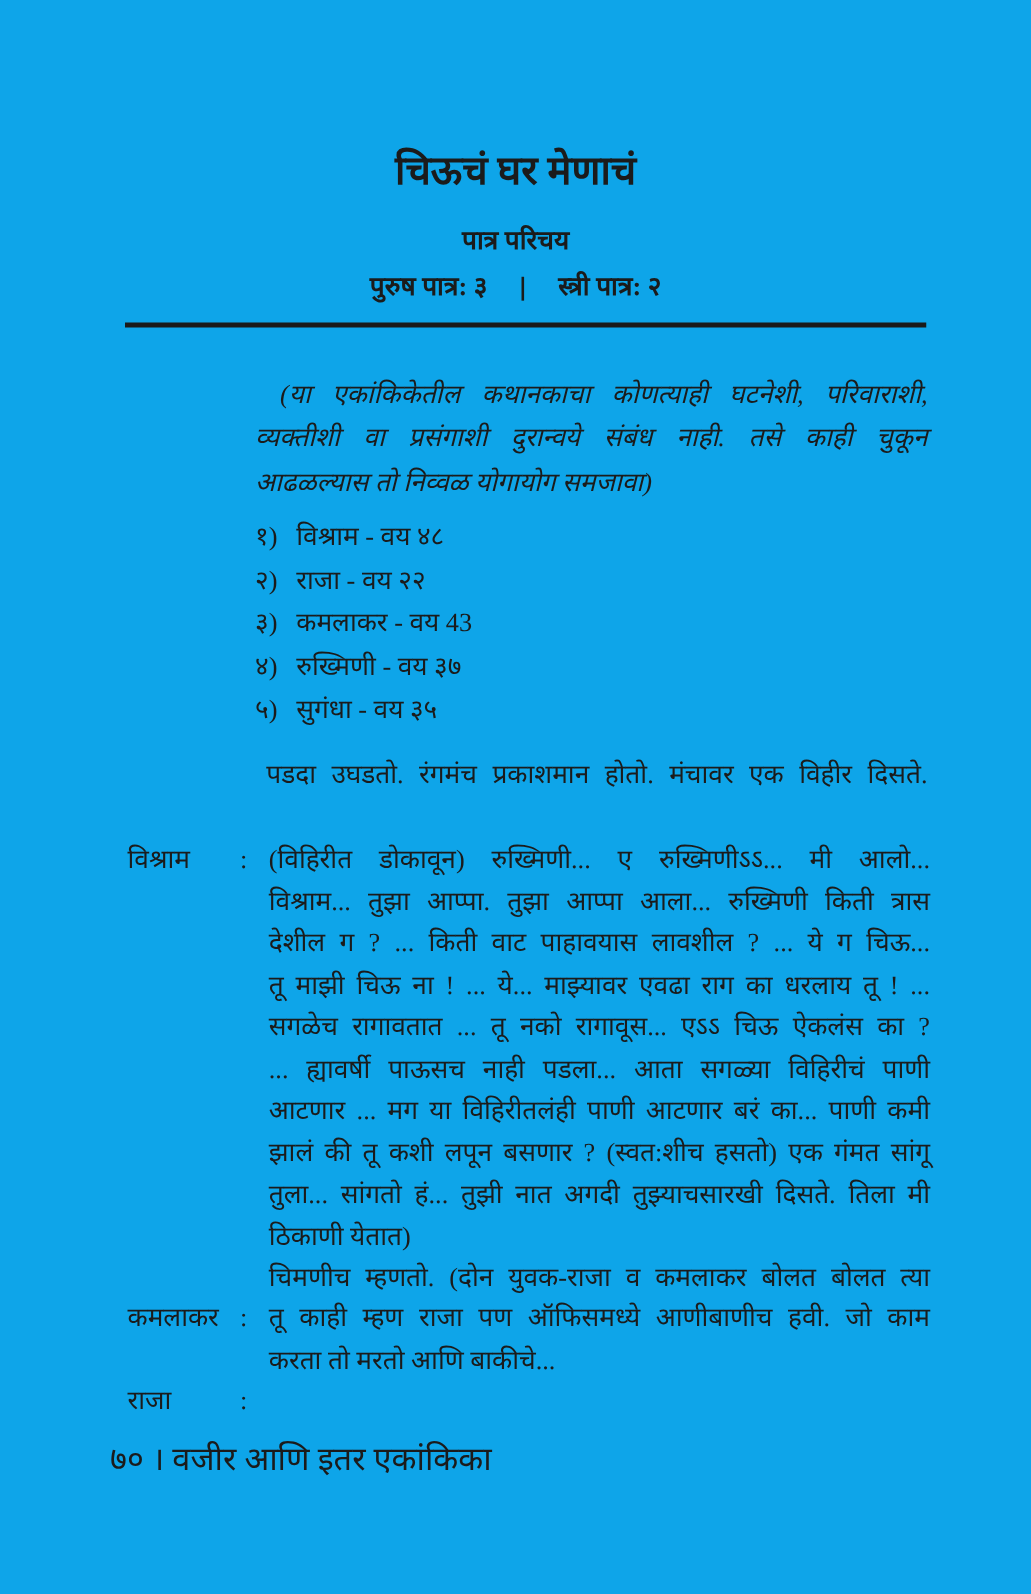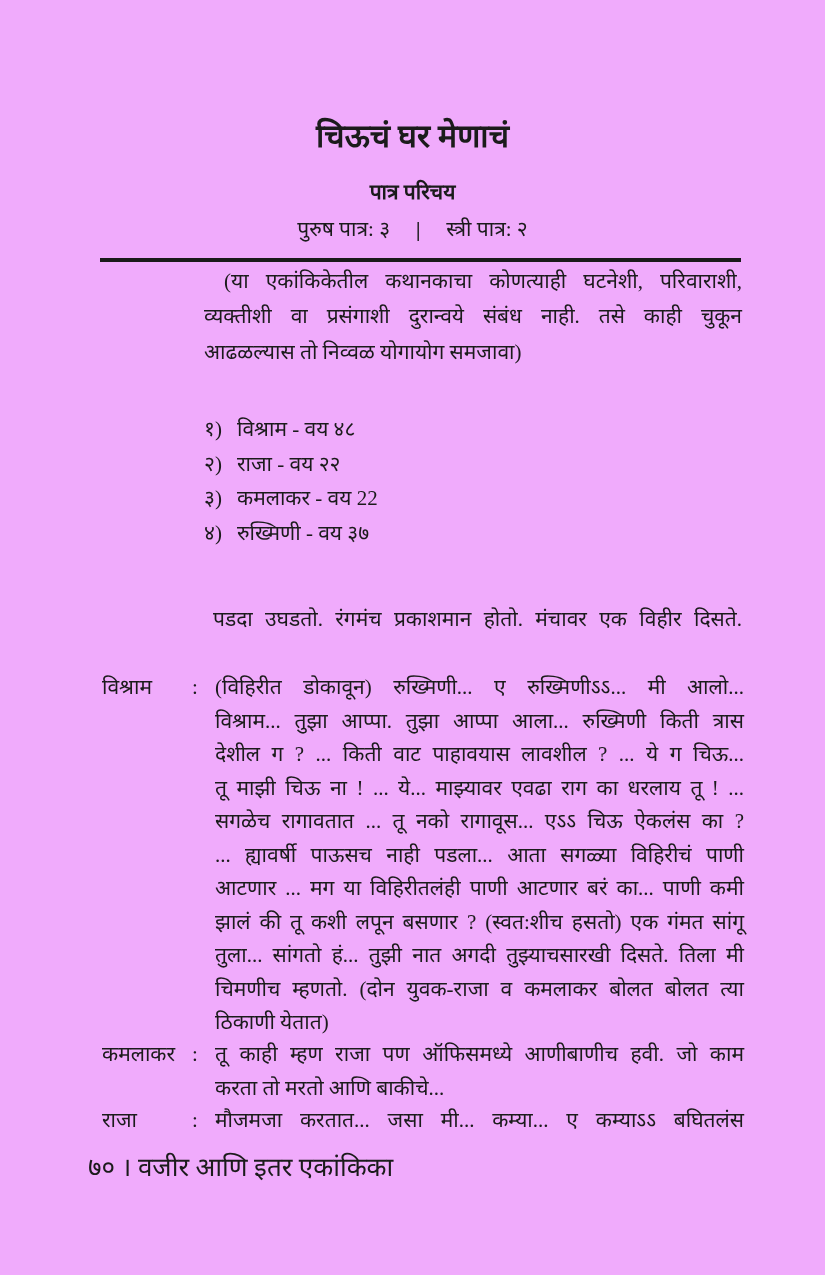--- a/index.html
+++ b/index.html
@@ -1,33 +1,33 @@
 <!DOCTYPE html>
 <html><head>
 <meta charset="utf-8">
 <style>
   html,body{margin:0;padding:0;background:#ffffff;}
   .page{
     position:relative;
     width:825px;height:1275px;
-    background:#f0abfc;
+    background:#0ea5e9;
     color:#1b1b1b;
     font-family:"Liberation Serif","DejaVu Sans",sans-serif;
     overflow:hidden;
   }
   .centered{position:absolute;left:0;width:825px;text-align:center;}
   .play-title{top:114px;font-size:32px;font-weight:700;line-height:44px;}
   .subtitle{top:177px;font-size:21px;font-weight:700;line-height:30px;}
-  .cast-line{top:214px;font-size:21px;font-weight:400;line-height:30px;}
+  .cast-line{top:214px;font-size:21px;font-weight:700;line-height:30px;}
   .cast-line .sep{display:inline-block;margin:0 26px;transform:scaleX(1.4);}
   .rule{position:absolute;top:258px;left:100px;width:641px;height:4px;background:#1a1a1a;}
   .txt{font-size:21px;}
   .txt-line{line-height:33.5px;white-space:normal;}
   .fill{text-align:justify;text-align-last:justify;}
-  .disclaimer{position:absolute;top:264px;left:204px;width:538px;}
+  .disclaimer{position:absolute;top:298px;left:204px;width:538px;font-style:italic;}
   .disclaimer .txt-line{line-height:35.4px;}
   .indent{padding-left:20px;}
   .characters{position:absolute;top:412px;left:182px;width:420px;margin-left:22px;}
   .characters .txt-line{line-height:34.6px;}
   .char-num{display:inline-block;width:33px;}
   .stage-direction{position:absolute;top:603px;left:213px;width:529px;}
   .dialogue{position:absolute;left:102px;width:642px;}
   .dlg-1{top:671px;}
   .dlg-2{top:1038px;}
   .dlg-3{top:1104px;}
@@ -53,58 +53,56 @@
 
   <div class="disclaimer txt">
     <div class="txt-line fill indent">(या एकांकिकेतील कथानकाचा कोणत्याही घटनेशी, परिवाराशी,</div>
     <div class="txt-line fill">व्यक्तीशी वा प्रसंगाशी दुरान्वये संबंध नाही. तसे काही चुकून</div>
     <div class="txt-line">आढळल्यास तो निव्वळ योगायोग समजावा)</div>
   </div>
 
   <div class="characters txt">
     <div class="txt-line"><span class="char-num">१)</span><span>विश्राम - वय ४८</span></div>
     <div class="txt-line"><span class="char-num">२)</span><span>राजा - वय २२</span></div>
-    <div class="txt-line"><span class="char-num">३)</span><span>कमलाकर - वय 22</span></div>
+    <div class="txt-line"><span class="char-num">३)</span><span>कमलाकर - वय 43</span></div>
     <div class="txt-line"><span class="char-num">४)</span><span>रुख्मिणी - वय ३७</span></div>
+    <div class="txt-line"><span class="char-num">५)</span><span>सुगंधा - वय ३५</span></div>
   </div>
 
   <div class="stage-direction txt">
     <div class="txt-line fill">पडदा उघडतो. रंगमंच प्रकाशमान होतो. मंचावर एक विहीर दिसते.</div>
   </div>
 
   <div class="dialogue dlg-1 txt">
     <div class="speaker">विश्राम</div>
     <div class="colon">:</div>
     <div class="dlg-lines">
       <div class="txt-line fill">(विहिरीत डोकावून) रुख्मिणी... ए रुख्मिणीऽऽ... मी आलो...</div>
       <div class="txt-line fill">विश्राम... तुझा आप्पा. तुझा आप्पा आला... रुख्मिणी किती त्रास</div>
       <div class="txt-line fill">देशील ग ? ... किती वाट पाहावयास लावशील ? ... ये ग चिऊ...</div>
       <div class="txt-line fill">तू माझी चिऊ ना ! ... ये... माझ्यावर एवढा राग का धरलाय तू ! ...</div>
       <div class="txt-line fill">सगळेच रागावतात ... तू नको रागावूस... एऽऽ चिऊ ऐकलंस का ?</div>
       <div class="txt-line fill">... ह्यावर्षी पाऊसच नाही पडला... आता सगळ्या विहिरीचं पाणी</div>
       <div class="txt-line fill">आटणार ... मग या विहिरीतलंही पाणी आटणार बरं का... पाणी कमी</div>
       <div class="txt-line fill">झालं की तू कशी लपून बसणार ? (स्वत:शीच हसतो) एक गंमत सांगू</div>
       <div class="txt-line fill">तुला... सांगतो हं... तुझी नात अगदी तुझ्याचसारखी दिसते. तिला मी</div>
+      <div class="txt-line">ठिकाणी येतात)</div>
       <div class="txt-line fill">चिमणीच म्हणतो. (दोन युवक-राजा व कमलाकर बोलत बोलत त्या</div>
-      <div class="txt-line">ठिकाणी येतात)</div>
     </div>
   </div>
 
   <div class="dialogue dlg-2 txt">
     <div class="speaker">कमलाकर</div>
     <div class="colon">:</div>
     <div class="dlg-lines">
       <div class="txt-line fill">तू काही म्हण राजा पण ऑफिसमध्ये आणीबाणीच हवी. जो काम</div>
       <div class="txt-line">करता तो मरतो आणि बाकीचे...</div>
     </div>
   </div>
 
   <div class="dialogue dlg-3 txt">
     <div class="speaker">राजा</div>
     <div class="colon">:</div>
-    <div class="dlg-lines">
-      <div class="txt-line fill">मौजमजा करतात... जसा मी... कम्या... ए कम्याऽऽ बघितलंस</div>
-    </div>
   </div>
 
   <div class="footer">७० । वजीर आणि इतर एकांकिका</div>
 
 </div>
 
 </body></html>

